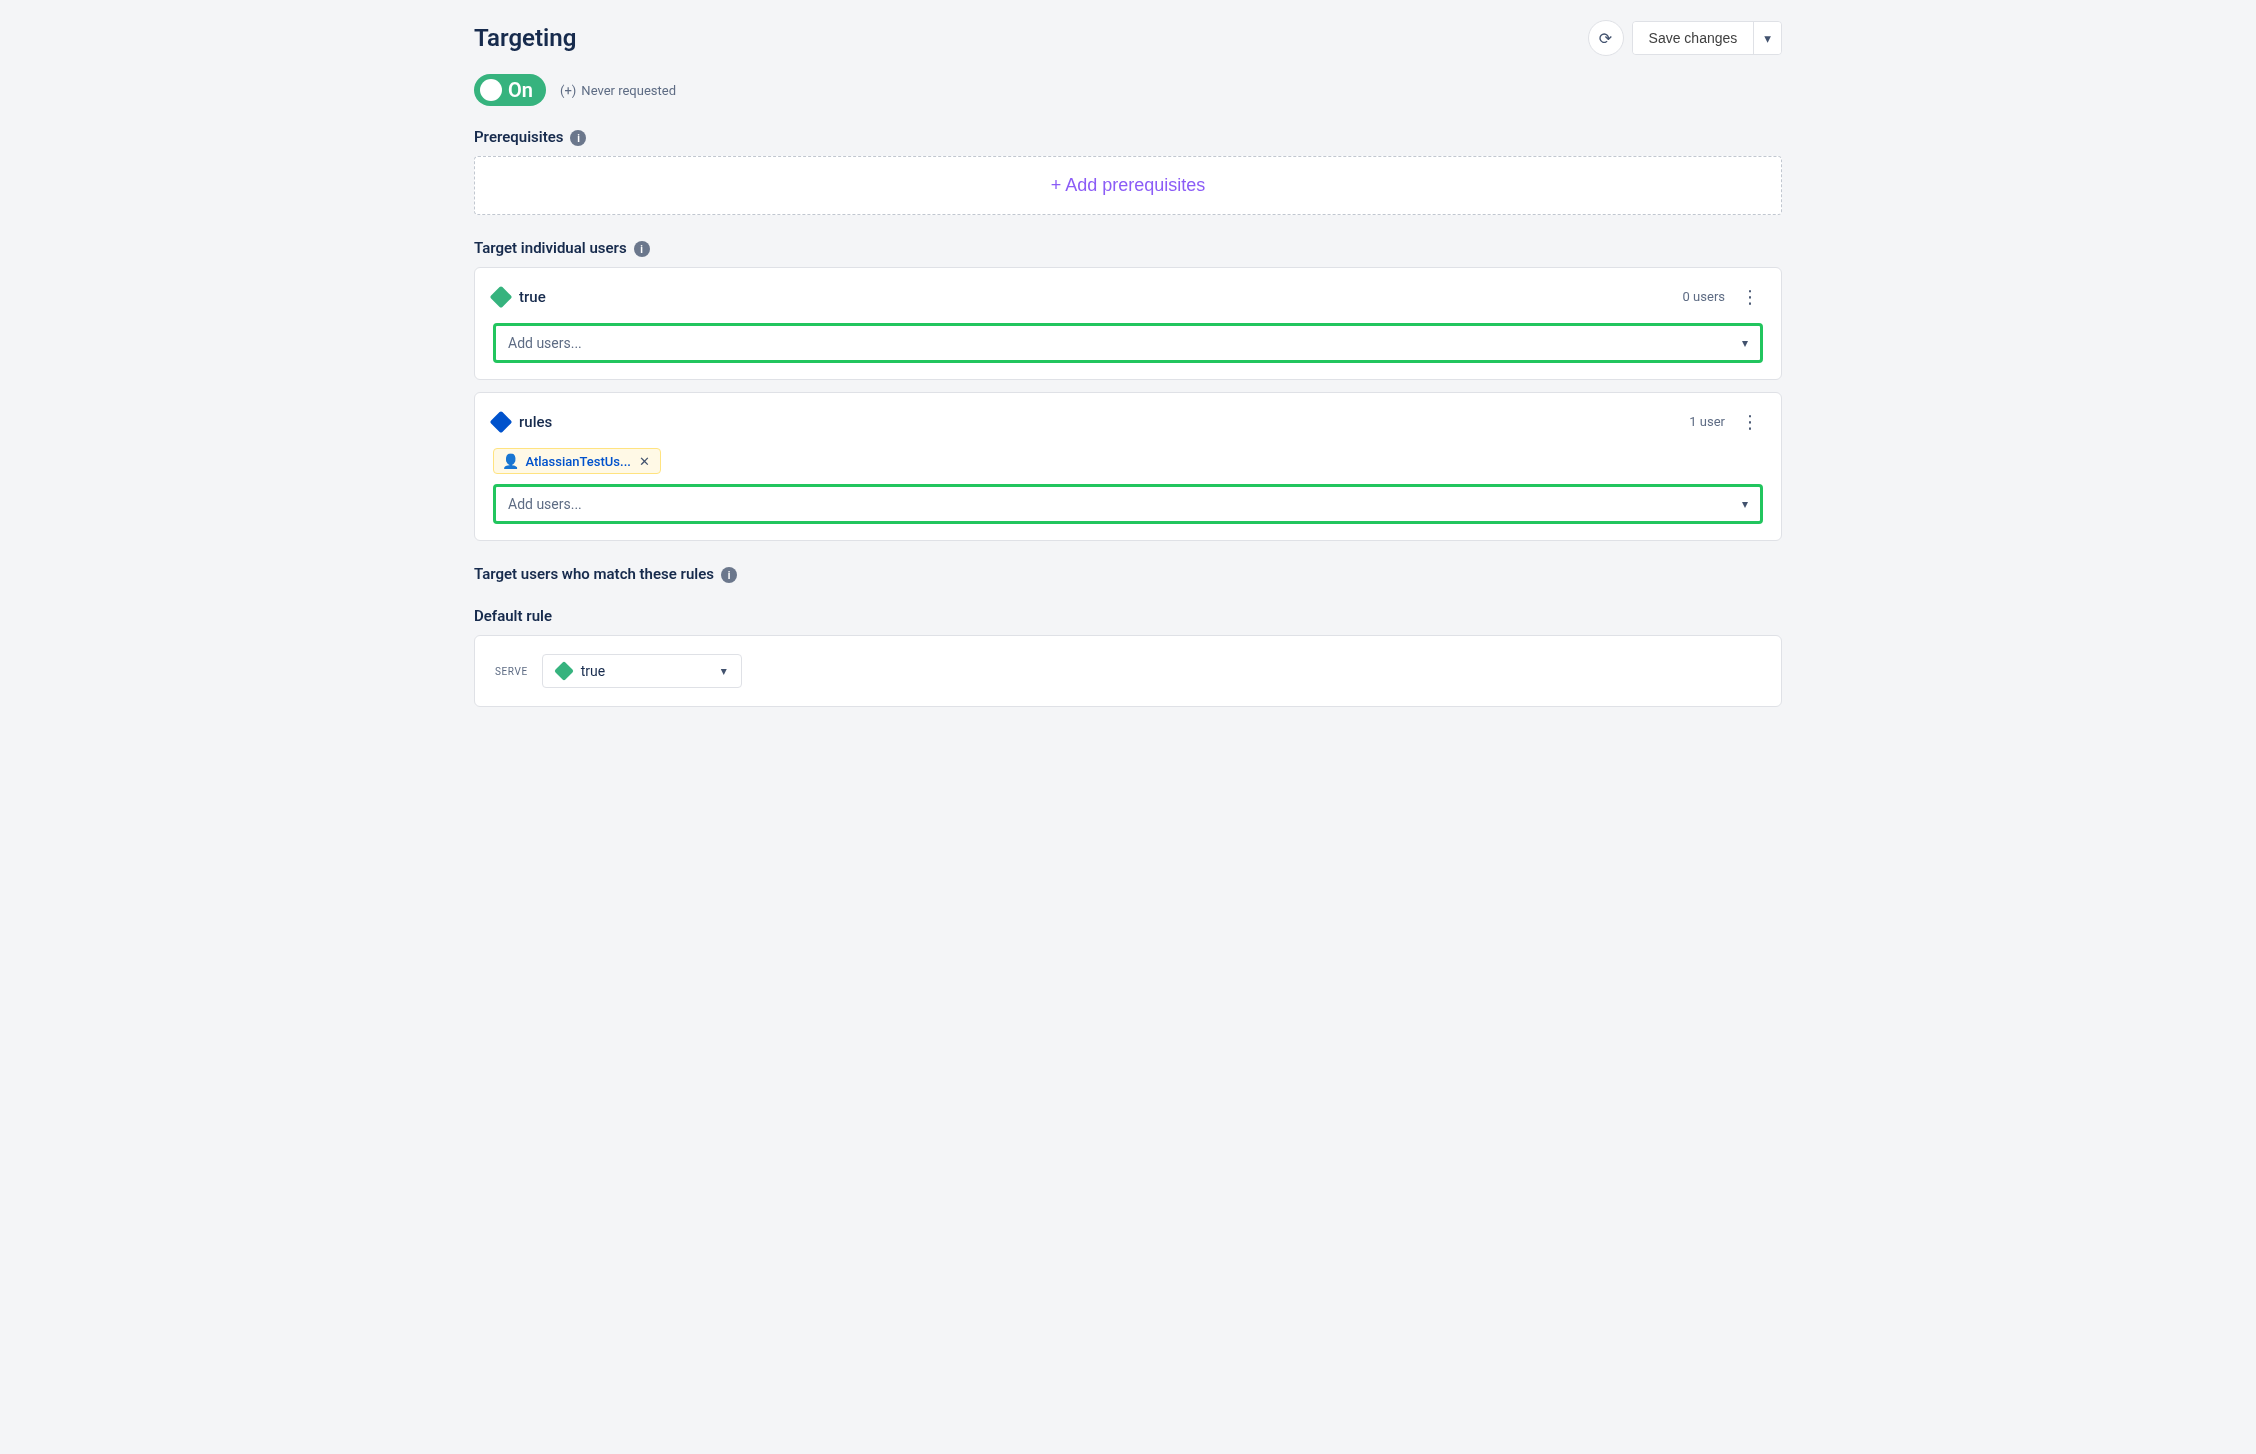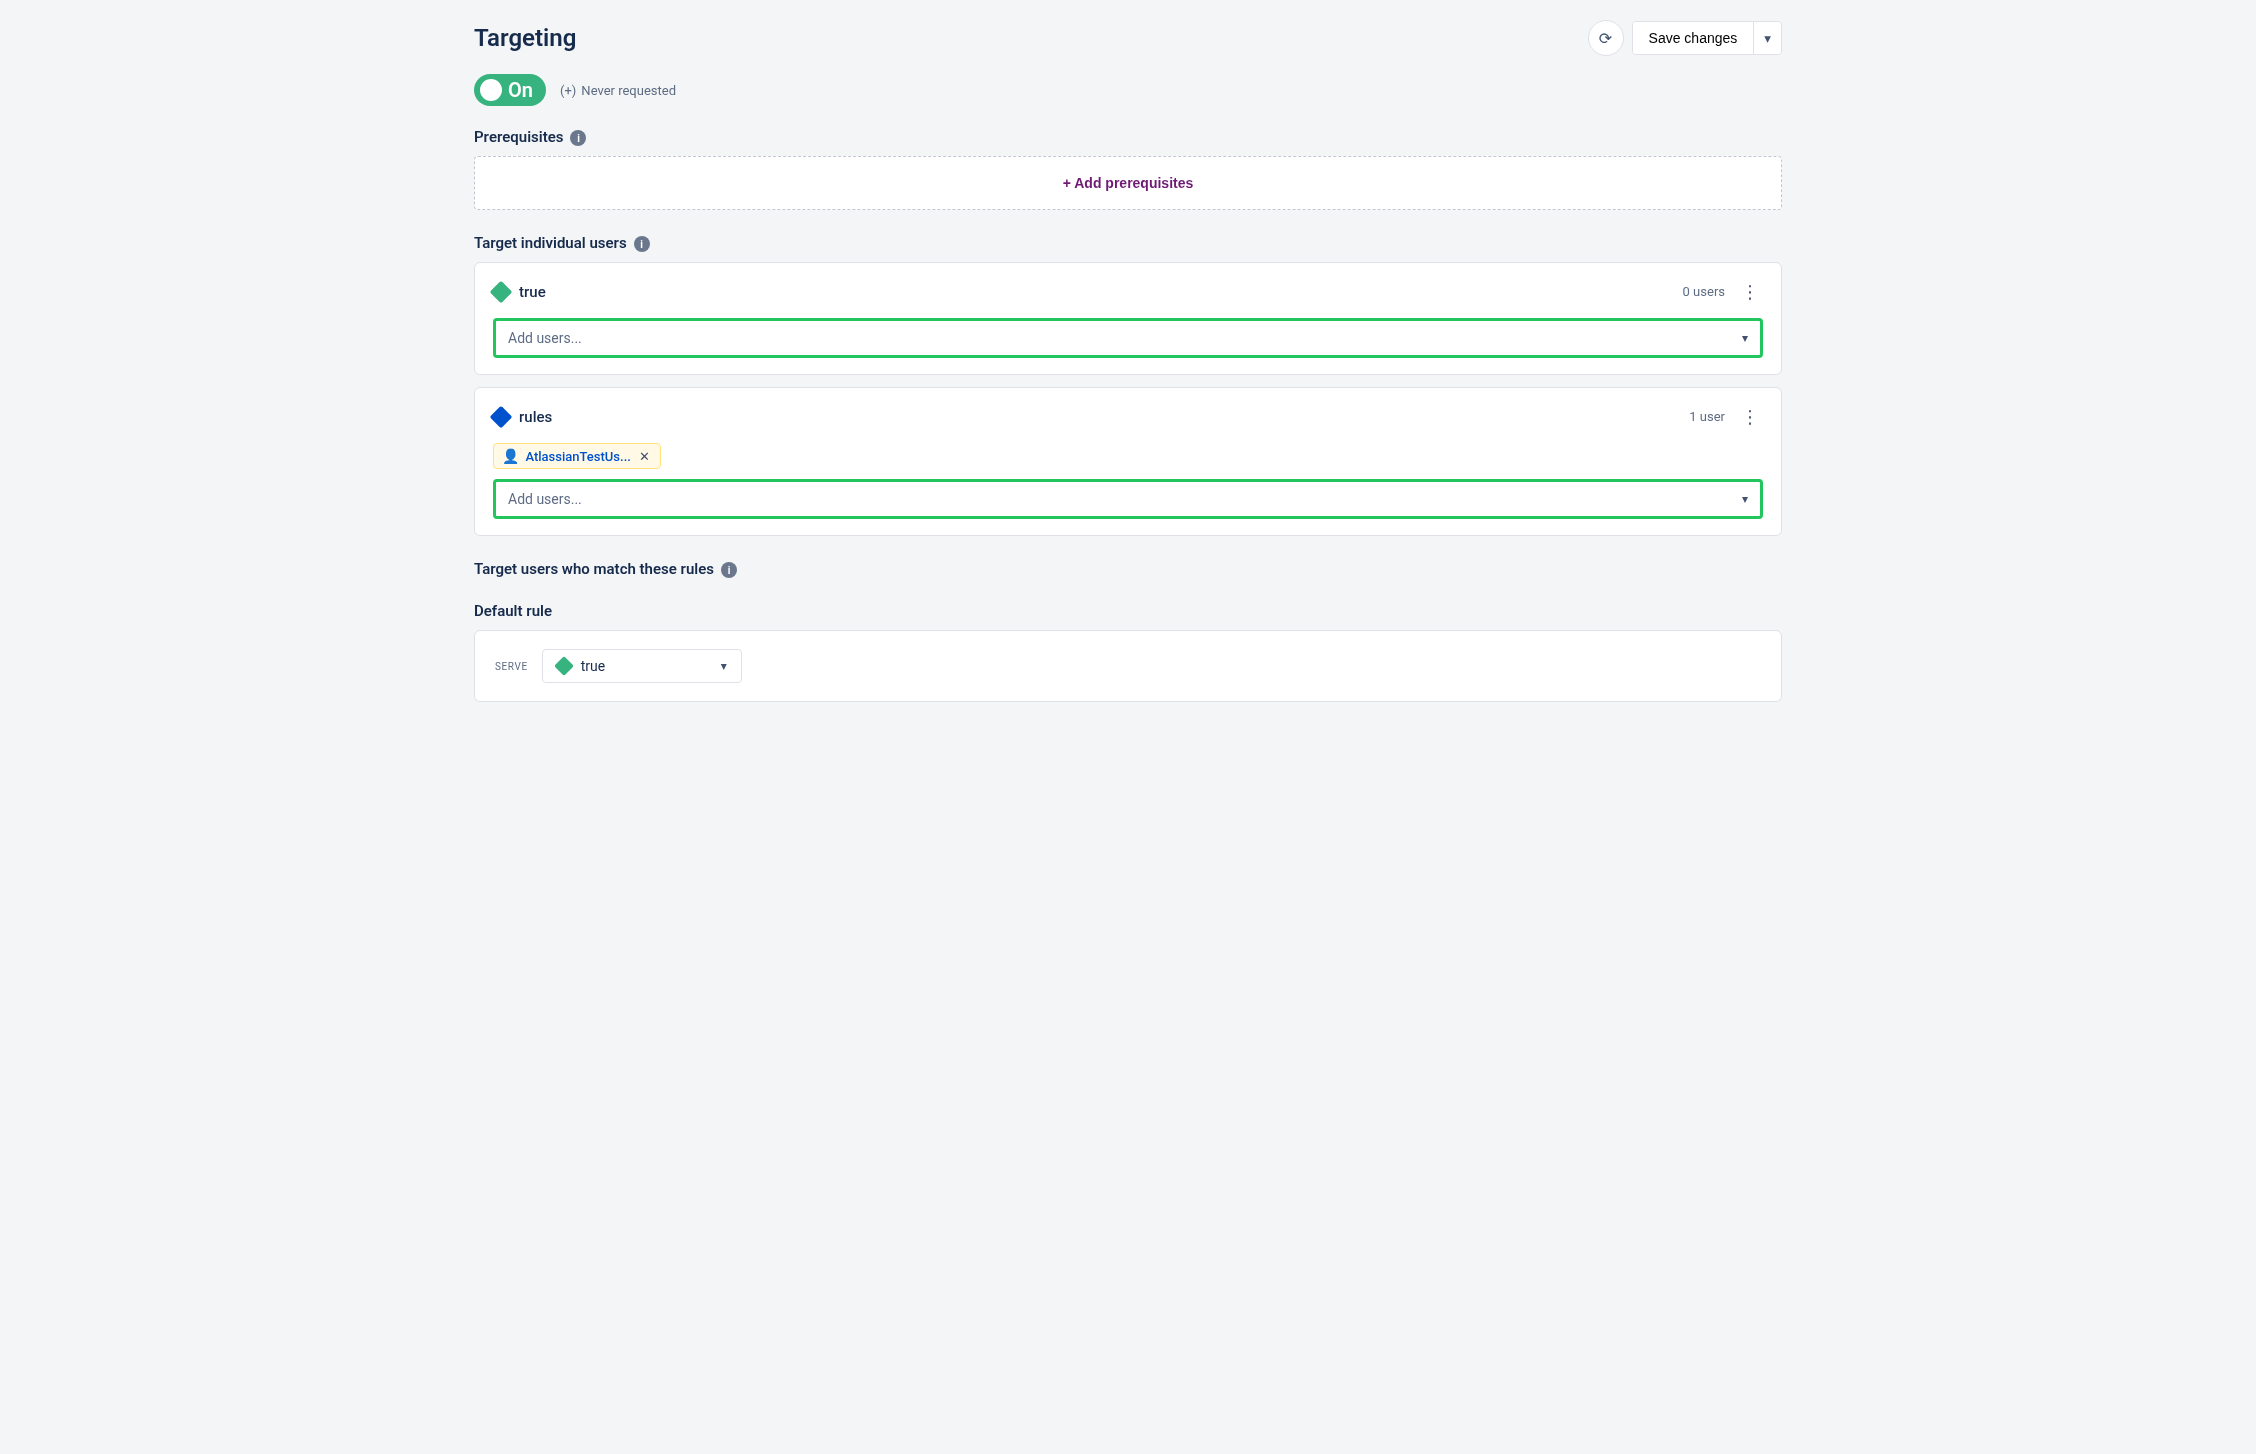--- a/index.html
+++ b/index.html
@@ -51,21 +51,21 @@
       border-radius: 4px;
       overflow: hidden;
       border: 1px solid #dfe1e6;
     }
     .save-btn-main {
       background: #fff;
       border: none;
       padding: 8px 16px;
       font-size: 14px;
       font-weight: 500;
-      color: #000000;
+      color: #404040;
       cursor: pointer;
       border-right: 1px solid #dfe1e6;
     }
     .save-btn-arrow {
       background: #fff;
       border: none;
       padding: 8px 10px;
       cursor: pointer;
       color: #42526e;
     }
@@ -143,28 +143,27 @@
       border-radius: 4px;
       background: #fff;
       padding: 0;
       width: 100%;
     }
     .add-btn {
       width: 100%;
       background: none;
       border: none;
       padding: 18px;
-      font-size: 14px;
-      color: #701a75;
+      font-size: 18px;
+      color: #8b5cf6;
       cursor: pointer;
       display: flex;
       align-items: center;
       justify-content: center;
       gap: 6px;
-      font-weight: bold;
     }
 
     
     .rule-card {
       background: #fff;
       border-radius: 6px;
       border: 1px solid #dfe1e6;
       padding: 16px 18px;
       margin-bottom: 12px;
     }

